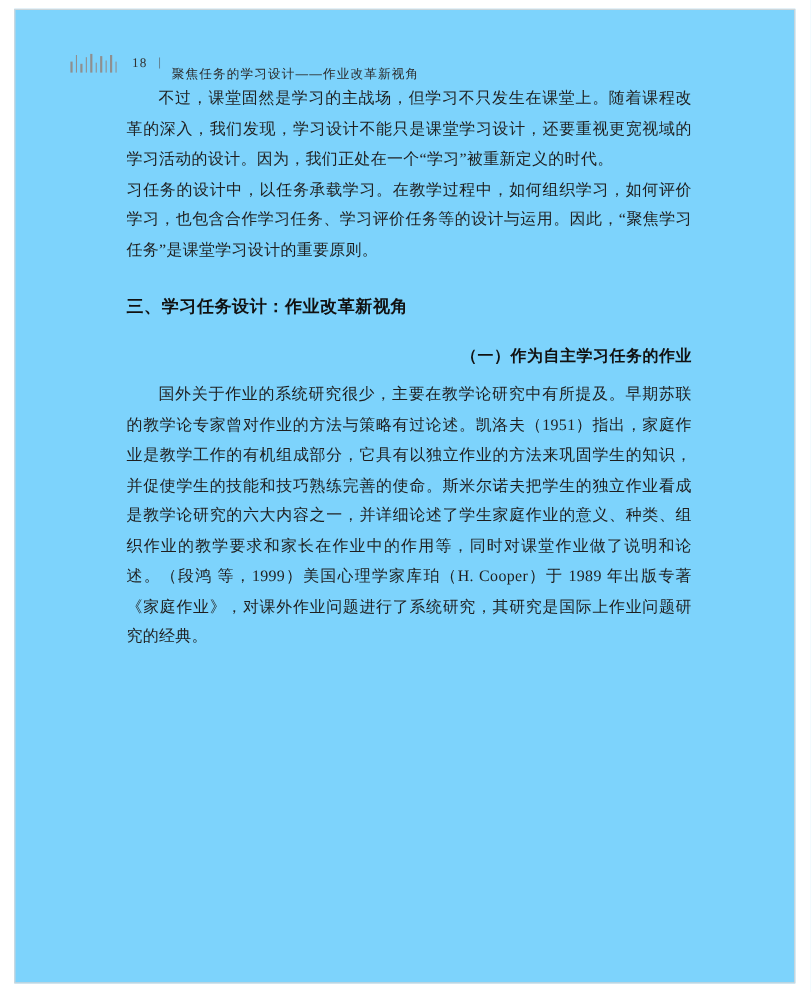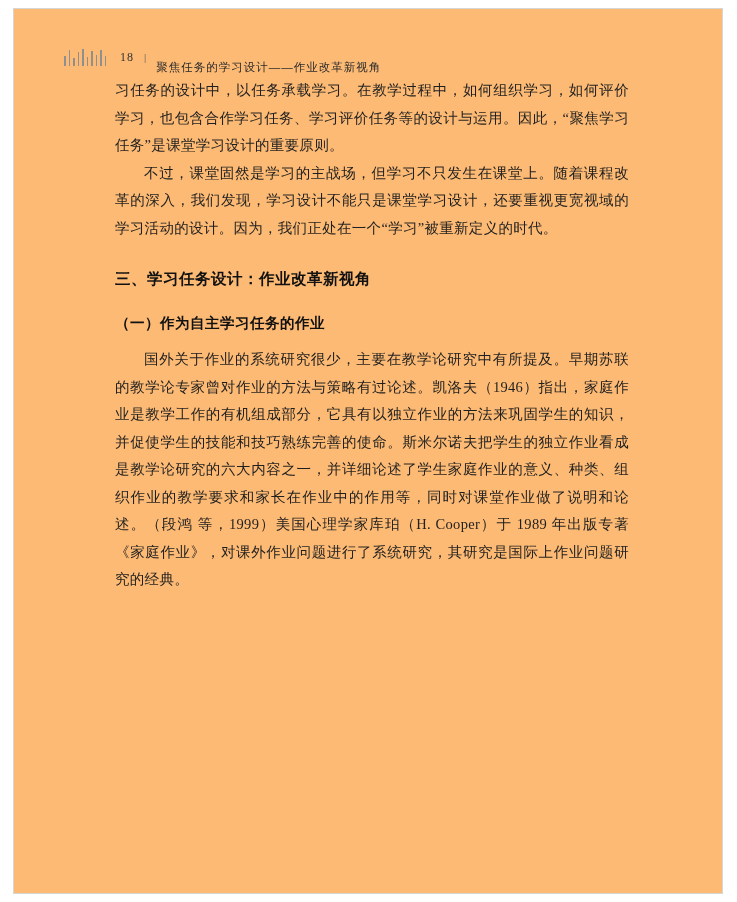--- a/index.html
+++ b/index.html
@@ -14,21 +14,21 @@
     font-family: "Liberation Serif", serif;
     color: #1f1f1f;
     overflow: hidden;
   }
   .page {
     position: absolute;
     left: 13px;
     top: 8px;
     width: 710px;
     height: 886px;
-    background: #fdba74;
+    background: #7dd3fc;
     border: 1px solid #d6d6d6;
     box-sizing: border-box;
   }
   
   .running-head {
     position: absolute;
     left: 50px;
     top: 38px;
     display: flex;
     align-items: center;
@@ -90,20 +90,21 @@
     color: #111;
     letter-spacing: 0.5px;
   }
   .sub-heading {
     margin: 24px 0 13px 0;
     font-family: "Liberation Sans", sans-serif;
     font-size: 14.5px;
     font-weight: bold;
     color: #111;
     letter-spacing: 0.5px;
+    text-align: right;
   }
 </style>
 </head>
 <body>
 
 <div class="page">
 
   <header class="running-head">
     <span class="spine-marks">
       <i style="height:10px"></i>
@@ -116,20 +117,20 @@
         <i style="height:11px"></i>
         <i style="height:16px"></i>
         <i style="height:10px"></i>
     </span>
     <span class="head-pagenum">18</span>
     <span class="head-divider">|</span>
     <span class="head-title">聚焦任务的学习设计——作业改革新视角</span>
   </header>
 
   <main class="content">
+    <p class="para">不过，课堂固然是学习的主战场，但学习不只发生在课堂上。随着课程改革的深入，我们发现，学习设计不能只是课堂学习设计，还要重视更宽视域的学习活动的设计。因为，我们正处在一个“学习”被重新定义的时代。</p>
     <p class="para no-indent">习任务的设计中，以任务承载学习。在教学过程中，如何组织学习，如何评价学习，也包含合作学习任务、学习评价任务等的设计与运用。因此，“聚焦学习任务”是课堂学习设计的重要原则。</p>
-    <p class="para">不过，课堂固然是学习的主战场，但学习不只发生在课堂上。随着课程改革的深入，我们发现，学习设计不能只是课堂学习设计，还要重视更宽视域的学习活动的设计。因为，我们正处在一个“学习”被重新定义的时代。</p>
     <h2 class="section-heading">三、学习任务设计：作业改革新视角</h2>
     <h3 class="sub-heading">（一）作为自主学习任务的作业</h3>
-    <p class="para">国外关于作业的系统研究很少，主要在教学论研究中有所提及。早期苏联的教学论专家曾对作业的方法与策略有过论述。凯洛夫（1946）指出，家庭作业是教学工作的有机组成部分，它具有以独立作业的方法来巩固学生的知识，并促使学生的技能和技巧熟练完善的使命。斯米尔诺夫把学生的独立作业看成是教学论研究的六大内容之一，并详细论述了学生家庭作业的意义、种类、组织作业的教学要求和家长在作业中的作用等，同时对课堂作业做了说明和论述。（段鸿 等，1999）美国心理学家库珀（H. Cooper）于 1989 年出版专著《家庭作业》，对课外作业问题进行了系统研究，其研究是国际上作业问题研究的经典。</p>
+    <p class="para">国外关于作业的系统研究很少，主要在教学论研究中有所提及。早期苏联的教学论专家曾对作业的方法与策略有过论述。凯洛夫（1951）指出，家庭作业是教学工作的有机组成部分，它具有以独立作业的方法来巩固学生的知识，并促使学生的技能和技巧熟练完善的使命。斯米尔诺夫把学生的独立作业看成是教学论研究的六大内容之一，并详细论述了学生家庭作业的意义、种类、组织作业的教学要求和家长在作业中的作用等，同时对课堂作业做了说明和论述。（段鸿 等，1999）美国心理学家库珀（H. Cooper）于 1989 年出版专著《家庭作业》，对课外作业问题进行了系统研究，其研究是国际上作业问题研究的经典。</p>
   </main>
 
 </div>
 
 </body></html>

